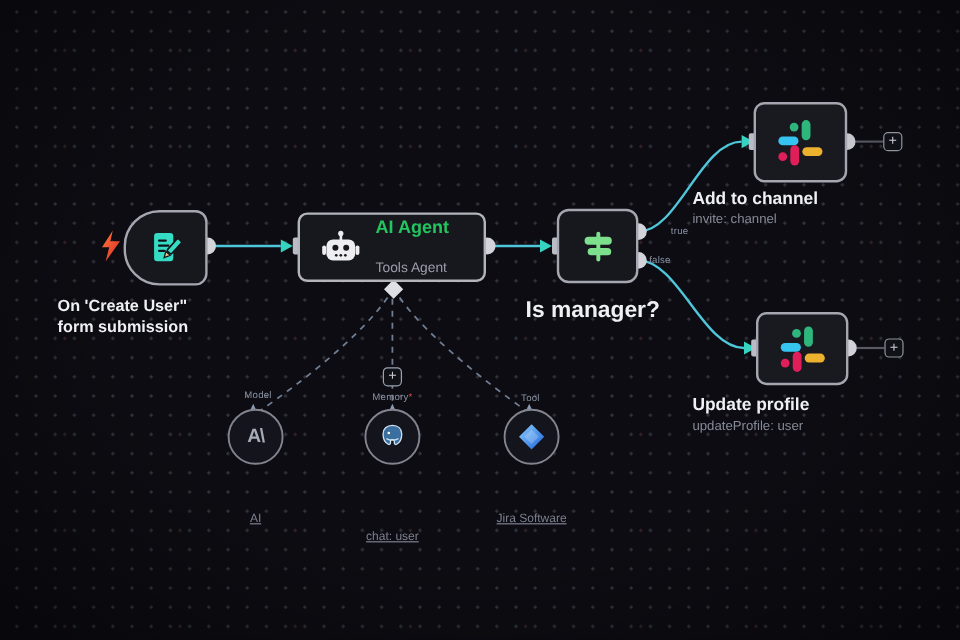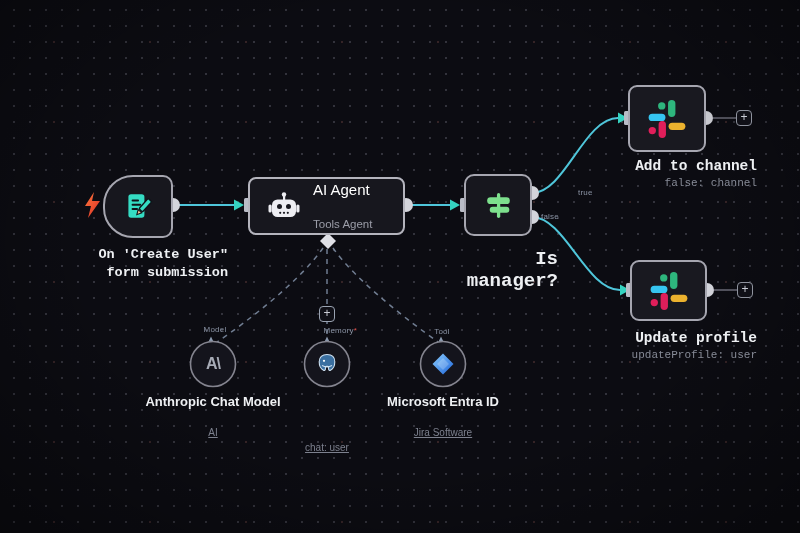--- a/index.html
+++ b/index.html
@@ -35,24 +35,24 @@
 
   .node{position:absolute;background:#17171e;border:2px solid #a6a6b0;box-sizing:border-box;
         display:flex;align-items:center;justify-content:center;z-index:3;}
   .node-trigger{left:103px;top:175px;width:70px;height:63px;border-radius:30px 10px 10px 30px;}
   .node-agent{left:248px;top:177px;width:157px;height:58px;border-radius:8px;justify-content:flex-start;padding-left:17px;border-color:#b4b4bd;}
   .node-switch{left:464px;top:174px;width:68px;height:62px;border-radius:10px;}
   .node-slack-top{left:628px;top:85px;width:78px;height:67px;border-radius:9px;background:#191920;}
   .node-slack-bottom{left:630px;top:260px;width:77px;height:61px;border-radius:9px;background:#191920;}
 
   .agent-text{margin-left:12px;display:flex;flex-direction:column;line-height:1.15;}
-  .agent-title{font-size:15px;font-weight:400;color:#ffffff;}
+  .agent-title{font-size:15px;font-weight:700;color:#22c55e;}
   .agent-sub{font-size:11.5px;color:#9b9da8;margin-top:20px;}
 
-  .node-label{position:absolute;text-align:right;color:#eef0f3;font-weight:700;z-index:4;font-family:Liberation Mono, monospace;}
+  .node-label{position:absolute;text-align:left;color:#eef0f3;font-weight:700;z-index:4;}
   .node-label .line{display:block;}
   .label-trigger{left:48px;top:246px;width:180px;font-size:13.5px;line-height:1.3;}
   .label-switch{left:438px;top:248px;width:120px;font-size:19px;}
   .label-slack-top{left:577px;top:158px;width:180px;font-size:14.5px;}
   .label-slack-bottom{left:577px;top:330px;width:180px;font-size:14.5px;}
   .node-sub{display:block;font-weight:400;font-size:11px;color:#878b97;margin-top:3px;}
 
   .circle-label{position:absolute;width:140px;text-align:center;color:#eef0f3;font-weight:700;font-size:13px;line-height:1.18;z-index:4;}
   .circle-sub{position:absolute;width:140px;text-align:center;color:#7d818e;font-weight:400;font-size:10px;z-index:4;text-decoration:underline;}
 
@@ -210,45 +210,37 @@
     <span class="line">On 'Create User"</span>
     <span class="line">form submission</span>
   </div>
 
   <div class="node-label label-switch">
     <span>Is manager?</span>
   </div>
 
   <div class="node-label label-slack-top">
     <span>Add to channel</span>
-    <span class="node-sub">false: channel</span>
+    <span class="node-sub">invite: channel</span>
   </div>
 
   <div class="node-label label-slack-bottom">
     <span>Update profile</span>
     <span class="node-sub">updateProfile: user</span>
   </div>
 
-  <div class="circle-label" style="left:143px;top:394px;">
-    <span class="line">Anthropic Chat</span>
-    <span class="line">Model</span>
-  </div>
   <div class="circle-sub" style="left:143px;top:427px;">AI</div>
 
   <div class="circle-sub" style="left:257px;top:442px;">chat: user</div>
 
-  <div class="circle-label" style="left:373px;top:394px;">
-    <span class="line">Microsoft Entra</span>
-    <span class="line">ID</span>
-  </div>
   <div class="circle-sub" style="left:373px;top:427px;">Jira Software</div>
 
-  <span class="port-label" style="left:563px;top:188px;padding-left:15px;">true</span>
+  <span class="port-label" style="left:544px;top:188px;padding-left:15px;">true</span>
   <span class="port-label" style="left:541px;top:212px;">false</span>
   <span class="port-label center" style="left:195px;top:325px;width:40px;">Model</span>
-  <span class="port-label center" style="left:297px;top:325.5px;width:60px;text-align:right;"><span>Memory</span><span class="required">*</span></span>
+  <span class="port-label center" style="left:297px;top:325.5px;width:60px;"><span>Memory</span><span class="required">*</span></span>
   <span class="port-label center" style="left:426px;top:327px;width:32px;">Tool</span>
 
   <div class="plus-btn" style="left:736px;top:110px;">+</div>
   <div class="plus-btn" style="left:737px;top:282px;">+</div>
   <div class="plus-btn" style="left:319px;top:306px;border-color:#9aa3b2;">+</div>
 
 </div>
 
 </body></html>

